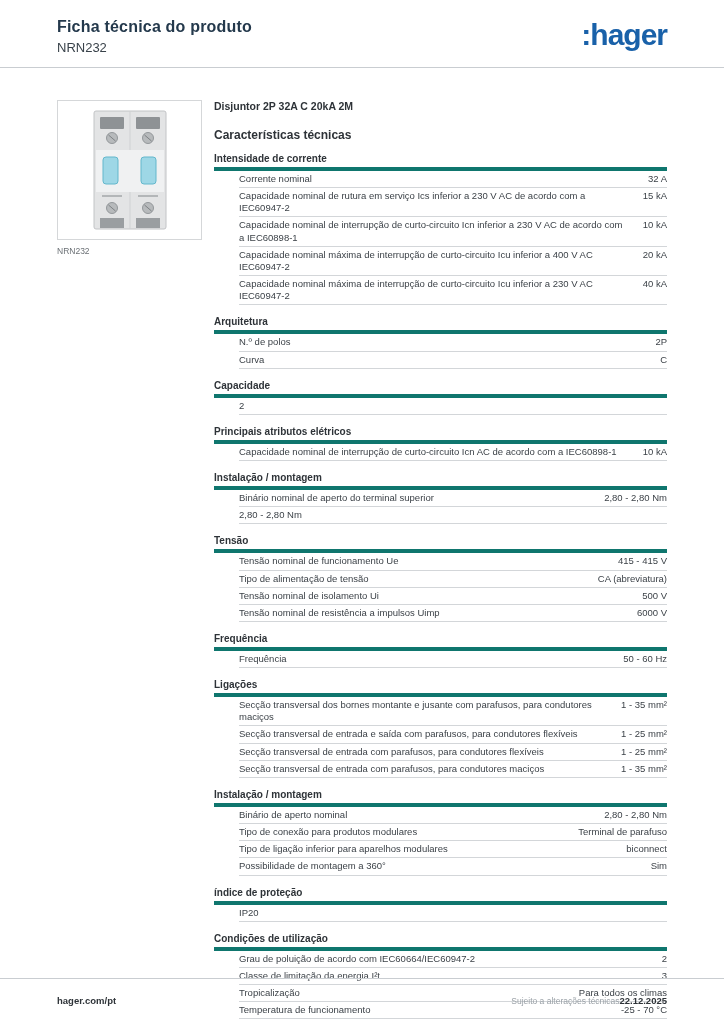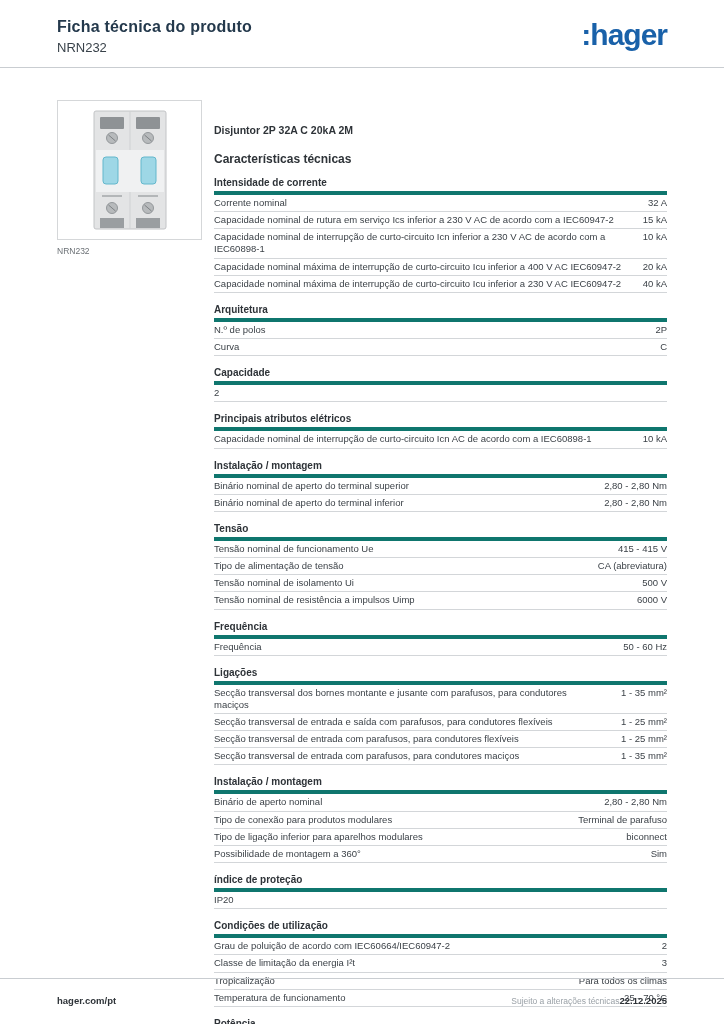--- a/index.html
+++ b/index.html
@@ -13,26 +13,26 @@
   .doc-title { font-size:16px; font-weight:bold; color:#24394c; letter-spacing:.2px; }
   .doc-subtitle { font-size:13px; color:#39424a; margin-top:4px; }
   .logo { font-size:30px; font-weight:bold; letter-spacing:-1px; line-height:1; margin-top:2px; }
   .header-rule { border-top:1px solid #c9cdd1; margin-top:12px; }
   
   .main { display:flex; padding:0 57px; margin-top:32px; align-items:flex-start; }
   .left-col { width:145px; flex:0 0 145px; margin-right:12px; }
   .product-image { width:145px; height:140px; border:1px solid #d5d7d9; background:#fff; }
   .image-caption { font-size:8.5px; color:#6b7075; margin-top:6px; }
   .right-col { flex:1; min-width:0; }
-  .product-heading { font-size:10.5px; font-weight:bold; color:#2e3338;margin-top:24px; }
+  .product-heading { font-size:10.5px; font-weight:bold; color:#2e3338; }
   .tech-heading { font-size:12px; font-weight:bold; color:#2e3338; margin-top:16px; }
   
   .spec-section { margin-top:11px; }
   .section-title { font-size:10px; font-weight:bold; color:#2e3338; padding-bottom:3px; border-bottom:4px solid #0f766e; }
-  .spec-row { display:flex; align-items:flex-start; border-bottom:1px solid #d3d6d9; padding:2px 0; font-size:9.5px; line-height:1.28; color:#3c4248; }
+  .spec-row { display:flex; align-items:flex-start; border-bottom:1px solid #d3d6d9; padding:2px 0; font-size:9.5px; line-height:1.28; color:#3c4248;margin-left:25px; }
   .row-label { flex:1 1 auto; padding-right:18px; }
   .row-value { flex:0 0 auto; white-space:nowrap; text-align:right; }
   
   .footer { position:absolute; left:0; right:0; bottom:0; padding:16px 57px 18px 57px; border-top:1px solid #c9cdd1; display:flex; align-items:baseline; }
   .f-left { font-weight:bold; font-size:9.5px; color:#2e3338; }
   .f-center { flex:1; text-align:right; font-size:8.5px; color:#9aa1a7; }
   .f-right { font-weight:bold; font-size:9.5px; color:#2e3338; }
 </style>
 </head>
 <body>
@@ -128,21 +128,20 @@
               <div class="row-value">10 kA</div>
             </div>
           </section>
           <section class="spec-section">
             <div class="section-title">Instalação / montagem</div>
             <div class="spec-row">
               <div class="row-label">Binário nominal de aperto do terminal superior</div>
               <div class="row-value">2,80 - 2,80 Nm</div>
             </div>
             <div class="spec-row">
-              <div class="row-label">Binário nominal de aperto do terminal inferior</div>
               <div class="row-value">2,80 - 2,80 Nm</div>
             </div>
           </section>
           <section class="spec-section">
             <div class="section-title">Tensão</div>
             <div class="spec-row">
               <div class="row-label">Tensão nominal de funcionamento Ue</div>
               <div class="row-value">415 - 415 V</div>
             </div>
             <div class="spec-row">

